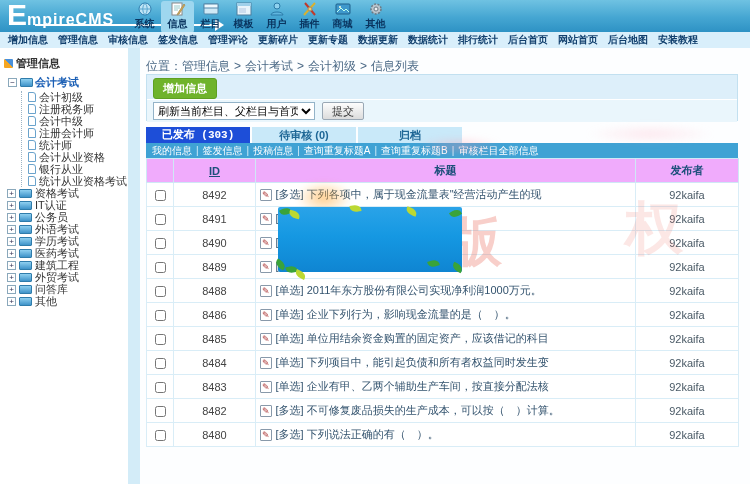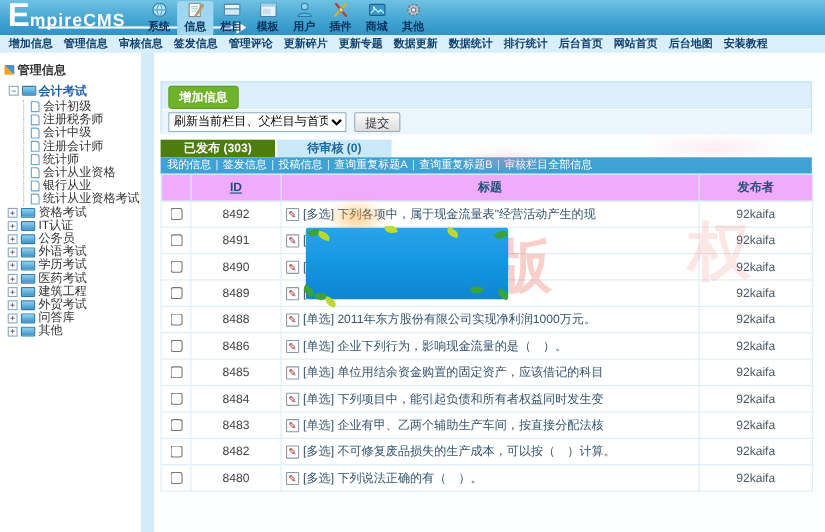--- a/index.html
+++ b/index.html
@@ -60,21 +60,21 @@
     padding:2px 9px;border-radius:3px;cursor:pointer;font-family:inherit;}
   .toolbar-row2{height:23px;background:#eaf6fc;border-top:1px solid #ffffff;padding:2px 6px;box-sizing:border-box;
     display:flex;align-items:center;}
   .refresh-select{font-size:11px;height:18px;width:162px;border:1px solid #93b3c8;background:#fff;font-family:inherit;}
   .btn-submit{margin-left:7px;font-size:11px;height:18px;padding:0 9px;border:1px solid #9aa8b5;border-radius:2px;
     background:linear-gradient(180deg,#fdfdfd,#dcdcdc);cursor:pointer;font-family:Liberation Serif, serif;color:#333;}
 
   .tabs{position:absolute;left:6px;top:79px;display:flex;}
   .tab{width:104px;height:16px;line-height:16px;text-align:center;font-size:11px;font-weight:bold;
     background:#c9e9f9;color:#1f6796;margin-right:2px;cursor:pointer;}
-  .tab.active{background:#4d7c0f;color:#fff;}
+  .tab.active{background:#1d4ed8;color:#fff;font-family:Liberation Mono, monospace;}
   .subnav{position:absolute;left:6px;top:95px;width:592px;height:15px;background:#3fa2d4;color:#fff;
     font-size:10px;line-height:15px;padding-left:6px;box-sizing:border-box;white-space:nowrap;}
   .subnav .sn{color:#fff;cursor:pointer;}
   .subnav .snsep{margin:0 4px;color:#d5eefb;}
 
   table.list{position:absolute;left:6px;top:110px;width:592px;border-collapse:collapse;
     border:1px solid #b9ddef;background:#fff;table-layout:fixed;}
   table.list th{height:21px;background:#f0abfc;color:#1c4f7a;font-size:11px;font-weight:bold;
     border:1px solid #cfe8f5;}
   table.list td{height:21px;border:1px solid #d9edf7;font-size:11px;overflow:hidden;white-space:nowrap;}
@@ -277,36 +277,38 @@
         <li>
           <span class="boxp">+</span>
           <span class="folder"></span>
           <span>其他</span>
         </li>
       </ul>
   </div>
   <div class="side-divider"></div>
 
   <div class="main">
+    <div class="breadcrumb" id="breadcrumb"><span>位置：</span><span class="crumb">管理信息</span><span class="sep">&gt;</span><span class="crumb">会计考试</span><span class="sep">&gt;</span><span class="crumb">会计初级</span><span class="sep">&gt;</span><span class="crumb">信息列表</span></div>
 
     <div class="toolbar">
       <div class="toolbar-row1">
         <button class="btn-add">增加信息</button>
       </div>
       <div class="toolbar-row2">
         <select class="refresh-select">
           <option>刷新当前栏目、父栏目与首页</option>
         </select>
         <button class="btn-submit">提交</button>
       </div>
     </div>
 
     <div class="tabs" id="tabs">
         <div class="tab active">已发布 (303)</div>
         <div class="tab">待审核 (0)</div>
+        <div class="tab">归档</div>
       </div>
     <div class="subnav" id="subnav"><span class="sn">我的信息</span><span class="snsep">|</span><span class="sn">签发信息</span><span class="snsep">|</span><span class="sn">投稿信息</span><span class="snsep">|</span><span class="sn">查询重复标题A</span><span class="snsep">|</span><span class="sn">查询重复标题B</span><span class="snsep">|</span><span class="sn">审核栏目全部信息</span></div>
 
     <table class="list">
       <colgroup>
           <col style="width:27px">
           <col style="width:82px">
           <col style="width:380px">
           <col style="width:103px">
         </colgroup>

